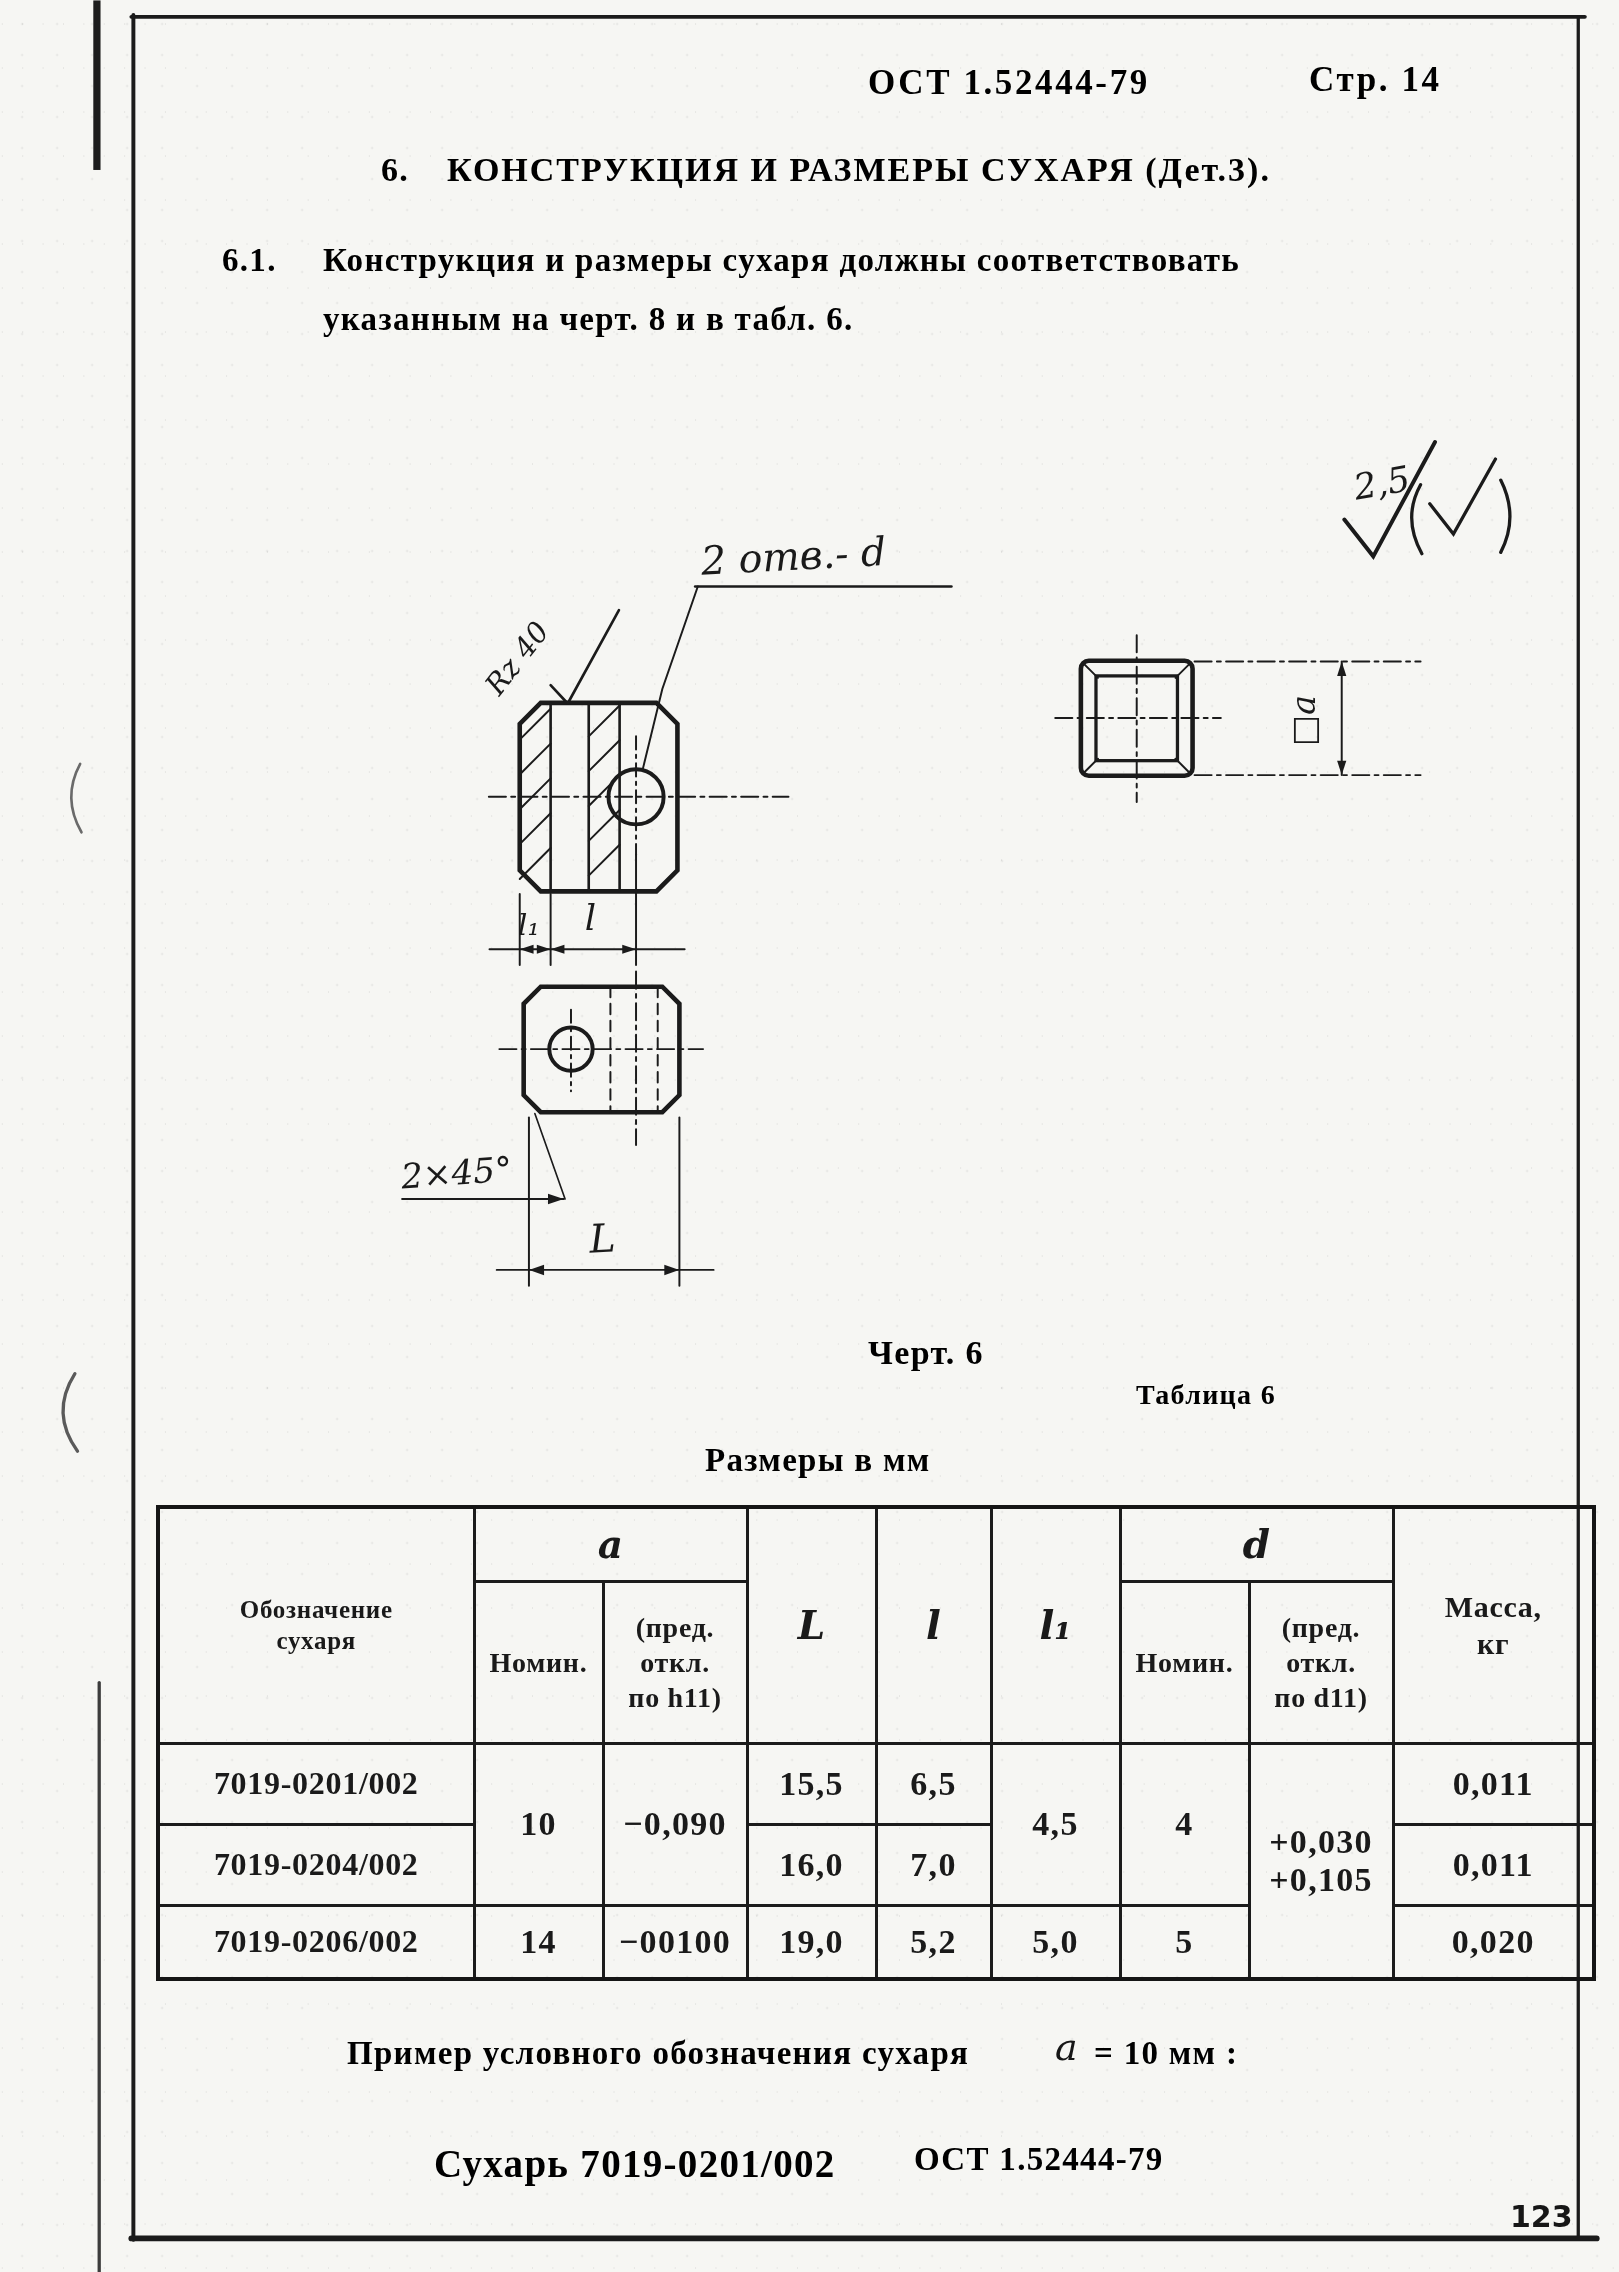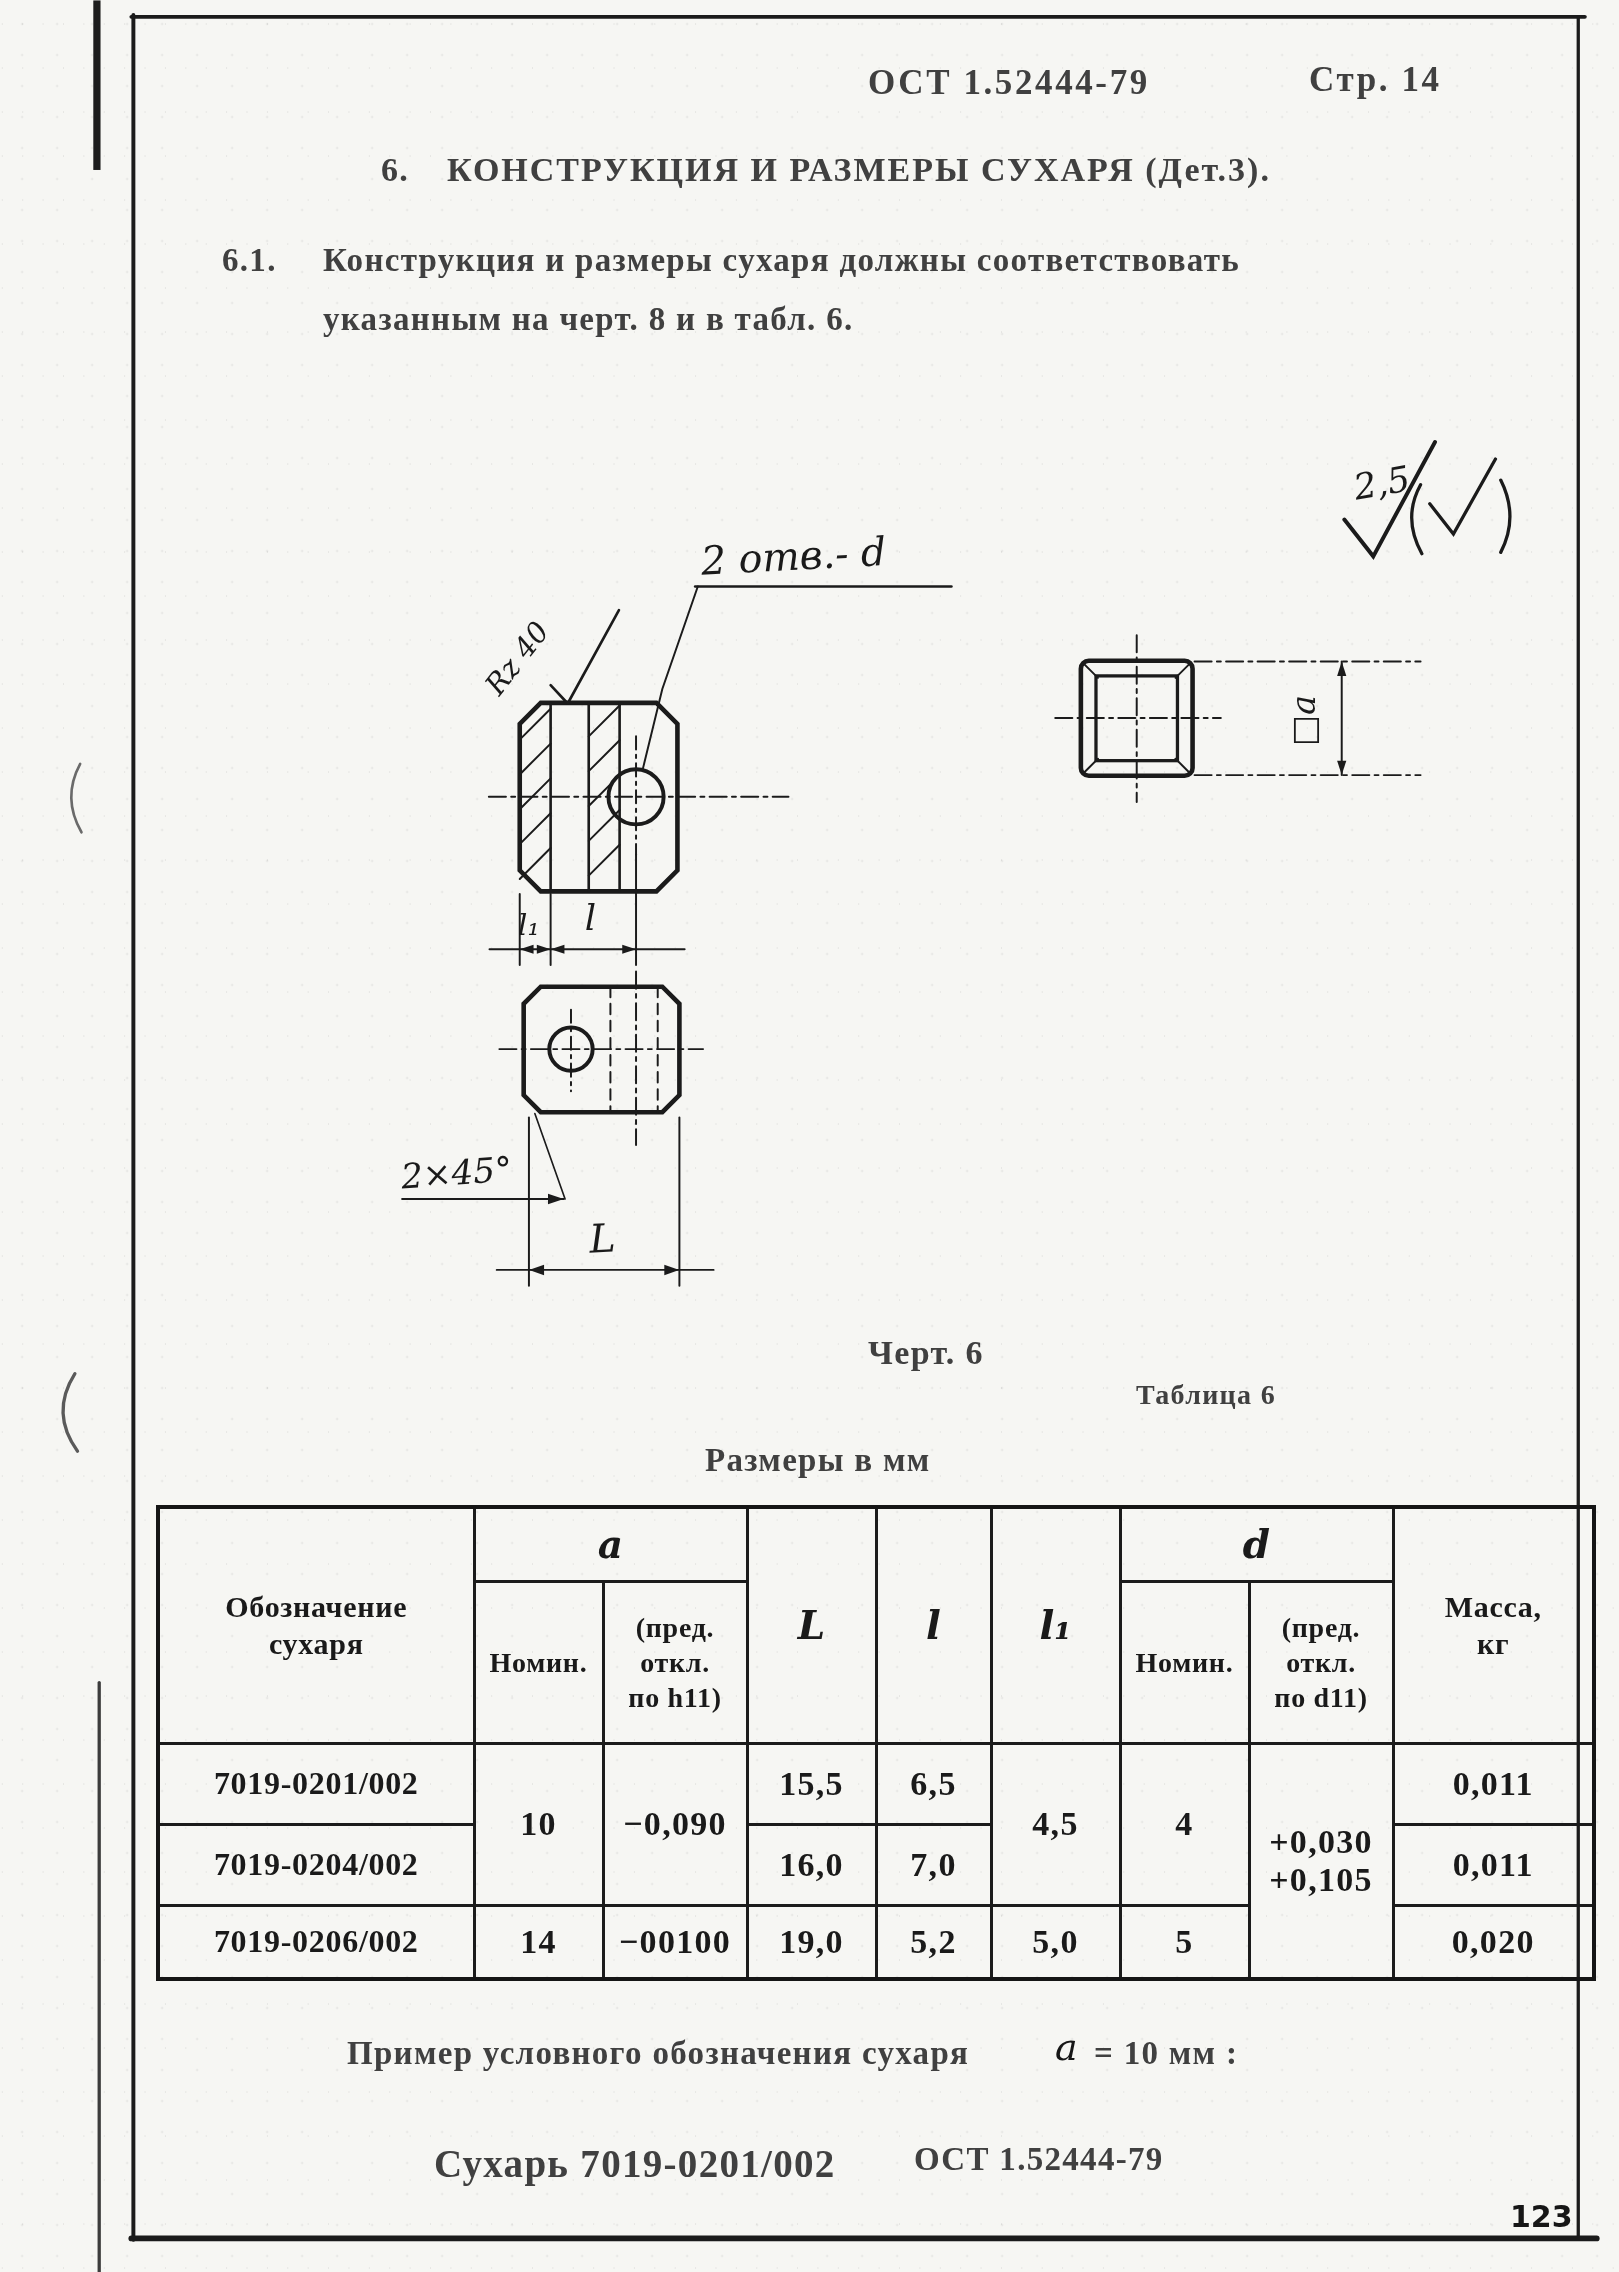--- a/index.html
+++ b/index.html
@@ -9,21 +9,21 @@
     background-image:
       radial-gradient(circle, rgba(20,20,20,.10) 0.8px, transparent 1.2px),
       radial-gradient(circle, rgba(20,20,20,.07) 0.7px, transparent 1px);
     background-size:35px 31px, 20.4px 44px;
     background-position:4.6px 8.5px, 12.5px 2px;
     font-family:"Liberation Serif","DejaVu Serif",serif;
     color:#161616;
   }
   .abs{position:absolute;}
   .tw{font-family:"Liberation Serif","DejaVu Serif",serif;font-weight:700;
-      color:#404040;letter-spacing:1.3px;white-space:nowrap;}
+      color:#000000;letter-spacing:1.3px;white-space:nowrap;}
   .script{font-family:"DejaVu Serif",serif;font-style:italic;font-weight:400;}
   svg text.script{font-family:"DejaVu Serif",serif;font-style:italic;}
   .preline{white-space:pre-line;}
   
   .spec-table{
     position:absolute;left:156px;top:1505px;width:1437px;
     border-collapse:collapse;table-layout:fixed;
   }
   .spec-table td{
     border:3.3px solid #1b1b1b;text-align:center;vertical-align:middle;
@@ -184,21 +184,21 @@
       <col style="width:144px">
     <col style="width:129px">
       <col style="width:115px">
       <col style="width:129px">
     <col style="width:129px">
       <col style="width:144px">
       <col style="width:201px">
   </colgroup>
   <tbody>
       <tr style="height:74px;">
-    <td rowspan="2" class="hdr-sm preline" style="font-size:30px;">Обозначение
+    <td rowspan="2" class="hdr-sm preline" style="font-size:25px;">Обозначение
 сухаря</td>
     <td colspan="2" class="script hdr-big">a</td>
     <td rowspan="2" class="script hdr-big">L</td>
     <td rowspan="2" class="script hdr-big">l</td>
     <td rowspan="2" class="script hdr-big">l₁</td>
     <td colspan="2" class="script hdr-big">d</td>
     <td rowspan="2" class="hdr-sm preline" style="font-size:30px;">Масса,
 кг</td>
   </tr>
   <tr style="height:162px;">

